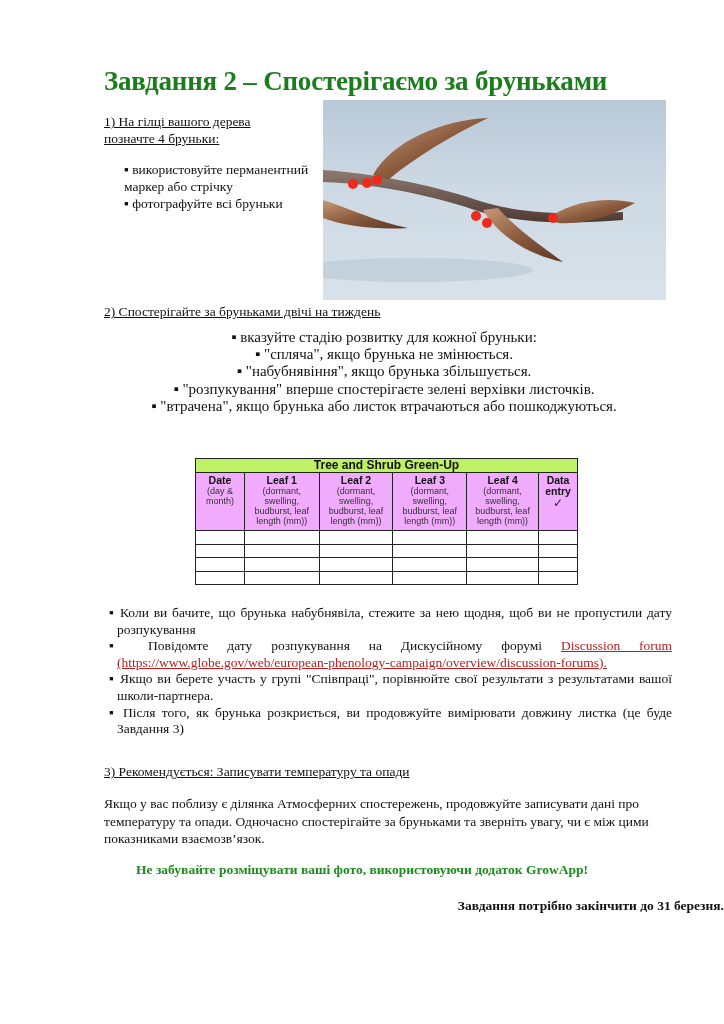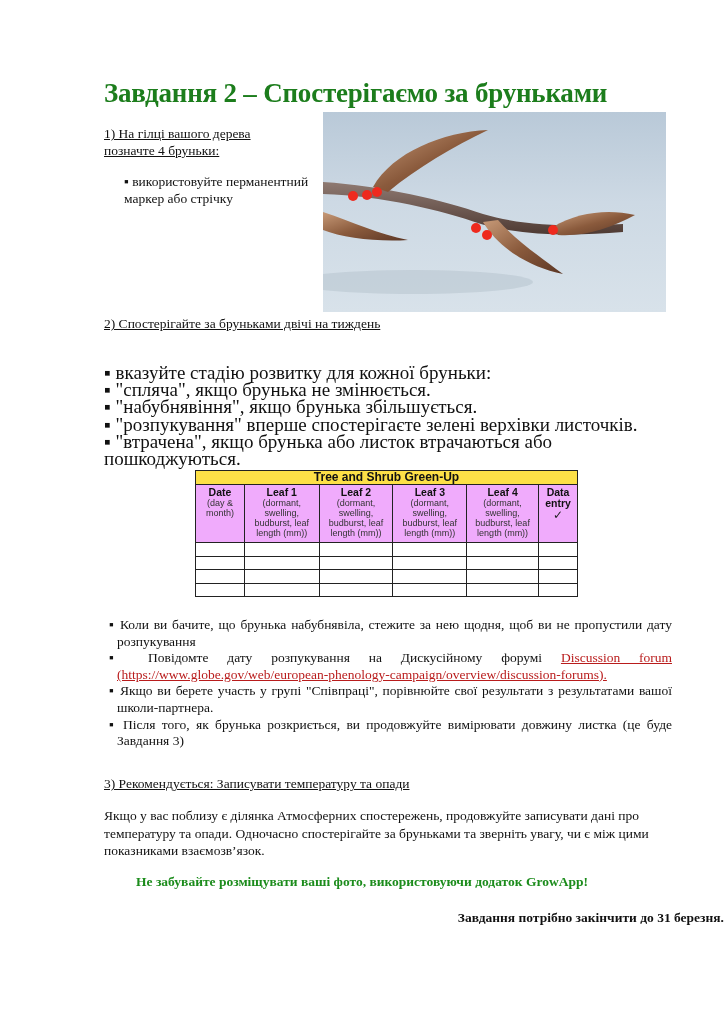--- a/index.html
+++ b/index.html
@@ -1,51 +1,52 @@
 <!DOCTYPE html>
 <html><head>
 <meta charset="utf-8">
 <style>
   html, body { margin: 0; padding: 0; background: #ffffff; }
   body { width: 724px; height: 1024px; position: relative; overflow: hidden;
          font-family: "Liberation Serif", "DejaVu Serif", serif; color: #111; }
-  .abs { position: absolute; margin-top: 12px; }
+  .abs { position: absolute; }
   .title { left: 104px; top: 66px; font-size: 27px; font-weight: bold; color: #1c7d1c; white-space: nowrap; letter-spacing: -0.2px; }
   .u { text-decoration: underline; }
   .sec1-head { left: 104px; top: 113px; font-size: 13.5px; line-height: 17px; width: 200px; }
   .sec1-list { left: 124px; top: 162px; font-size: 13.5px; line-height: 16.8px; width: 185px; }
   .photo { left: 323px; top: 100px; width: 343px; height: 200px; overflow: hidden;
            background: linear-gradient(180deg, #b9c9d8 0%, #cdd9e4 45%, #d8e2ea 100%); }
   .photo svg { display: block; }
   .sec2-head { left: 104px; top: 304px; font-size: 13.5px; }
-  .sec2-list { left: 104px; top: 352px; font-size: 19px; line-height: 17.2px; width: 560px; }
+  .sec2-list { left: 104px; top: 329px; font-size: 15px; line-height: 17.2px; width: 560px; text-align: center; }
   .table { left: 195px; top: 458px; width: 383px; border-collapse: collapse;
            font-family: "Liberation Sans", "DejaVu Sans", sans-serif; }
   .table td, .table th { border: 1.5px solid #222; padding: 0; }
-  .table .cap { background: #fde047; font-weight: bold; font-size: 12px; height: 13px; text-align: center; line-height: 13px; }
+  .table .cap { background: #bef264; font-weight: bold; font-size: 12px; height: 13px; text-align: center; line-height: 13px; }
   .table .hcell { background: #f0abfc; text-align: center; vertical-align: top; font-size: 9px; line-height: 10px; color: #333; padding-top: 2px; height: 55px; }
   .table .hcell .lead { font-weight: bold; font-size: 10.5px; color: #111; display: block; line-height: 11px; }
   .table .row td { height: 12.5px; background: #fff; }
   .check { font-size: 12px; color: #222; display: block; margin-top: 1px; }
   .sec-bullets { left: 104px; top: 605px; width: 568px; font-size: 13.5px; line-height: 16.6px; text-align: justify; }
   .sec-bullets p { margin: 0 0 0 0; padding-left: 13px; text-indent: -8px; }
   .link { color: #b91c1c; text-decoration: underline; }
   .sec3-head { left: 104px; top: 764px; font-size: 13.5px; }
   .sec3-body { left: 104px; top: 795px; width: 560px; font-size: 13.5px; line-height: 17.5px; }
   .remind { left: 0; width: 724px; top: 862px; text-align: center; font-size: 13.5px; font-weight: bold; color: #1c8c1c; }
   .deadline { left: 0; width: 724px; top: 898px; text-align: right; font-size: 13.5px; font-weight: bold; color: #111; }
 </style>
 </head>
 <body>
 
 <div class="abs title">Завдання 2 – Спостерігаємо за бруньками</div>
 
 <div class="abs sec1-head u">1) На гілці вашого дерева позначте 4 бруньки:</div>
 <div class="abs sec1-list">
   <div>▪ використовуйте перманентний маркер або стрічку</div>
+  <div>▪ фотографуйте всі бруньки</div>
 </div>
 
 <div class="abs photo">
   <svg width="343" height="200" viewBox="0 0 343 200">
     <defs>
       <linearGradient id="bud" x1="0" y1="0" x2="1" y2="1">
         <stop offset="0" stop-color="#c79a78"></stop>
         <stop offset="0.5" stop-color="#8a5a3c"></stop>
         <stop offset="1" stop-color="#5b3624"></stop>
       </linearGradient>

